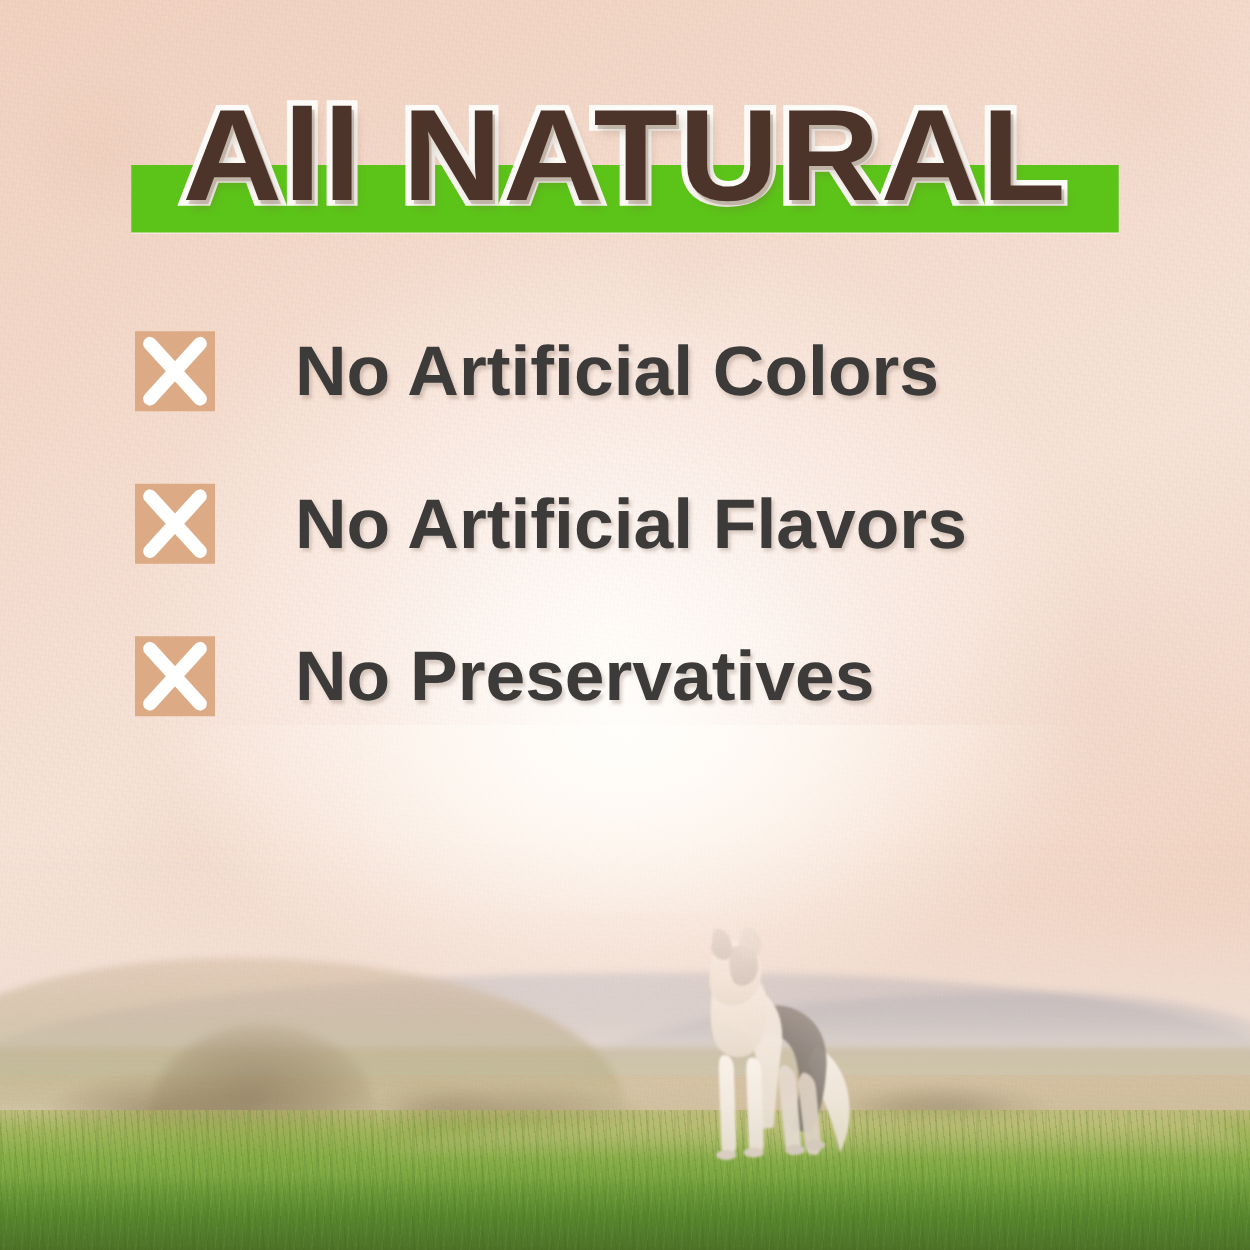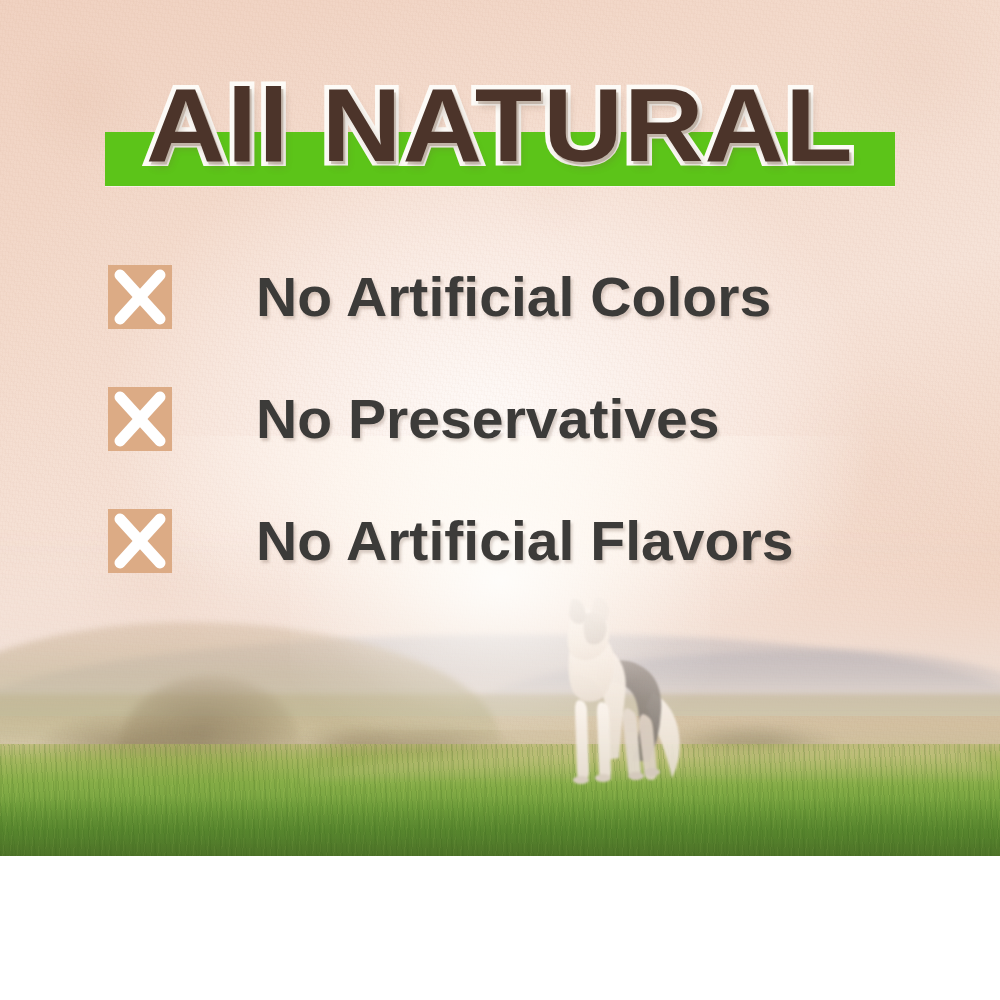--- a/index.html
+++ b/index.html
@@ -4,21 +4,21 @@
 <title>All Natural</title>
 <style>
   html, body {
     margin: 0;
     padding: 0;
     background: #ffffff;
   }
   #poster {
     position: relative;
     width: 1000px;
-    height: 856px;
+    height: 1000px;
     overflow: hidden;
     background: #f2d8c8;
     font-family: "Liberation Sans", sans-serif;
     -webkit-font-smoothing: antialiased;
   }
 
   
   .bg-base {
     position: absolute;
     inset: 0;
@@ -264,21 +264,20 @@
     position: absolute;
     left: 108px;
     top: 258px;
     width: 820px;
   }
   .claim-row {
     display: flex;
     align-items: center;
     height: 78px;
     margin-bottom: 44px;
-    gap: 20px;
   }
   .cross-box {
     position: relative;
     width: 64px;
     height: 64px;
     flex: 0 0 64px;
     background: #dcab85;
   }
   .cross-box svg {
     position: absolute;
@@ -386,28 +385,28 @@
       <span class="claim-label">No Artificial Colors</span>
     </div>
 
     <div class="claim-row">
       <span class="cross-box">
         <svg viewBox="0 0 64 64" xmlns="http://www.w3.org/2000/svg" aria-hidden="true">
           <path d="M12 10 L52 54" stroke="#ffffff" stroke-width="11" stroke-linecap="round" fill="none"></path>
           <path d="M52 10 L12 54" stroke="#ffffff" stroke-width="11" stroke-linecap="round" fill="none"></path>
         </svg>
       </span>
-      <span class="claim-label">No Preservatives</span>
+      <span class="claim-label">No Artificial Flavors</span>
     </div>
 
     <div class="claim-row">
       <span class="cross-box">
         <svg viewBox="0 0 64 64" xmlns="http://www.w3.org/2000/svg" aria-hidden="true">
           <path d="M12 10 L52 54" stroke="#ffffff" stroke-width="11" stroke-linecap="round" fill="none"></path>
           <path d="M52 10 L12 54" stroke="#ffffff" stroke-width="11" stroke-linecap="round" fill="none"></path>
         </svg>
       </span>
-      <span class="claim-label">No Artificial Flavors</span>
+      <span class="claim-label">No Preservatives</span>
     </div>
 
 
   </div>
 </div>
 
 </body></html>

